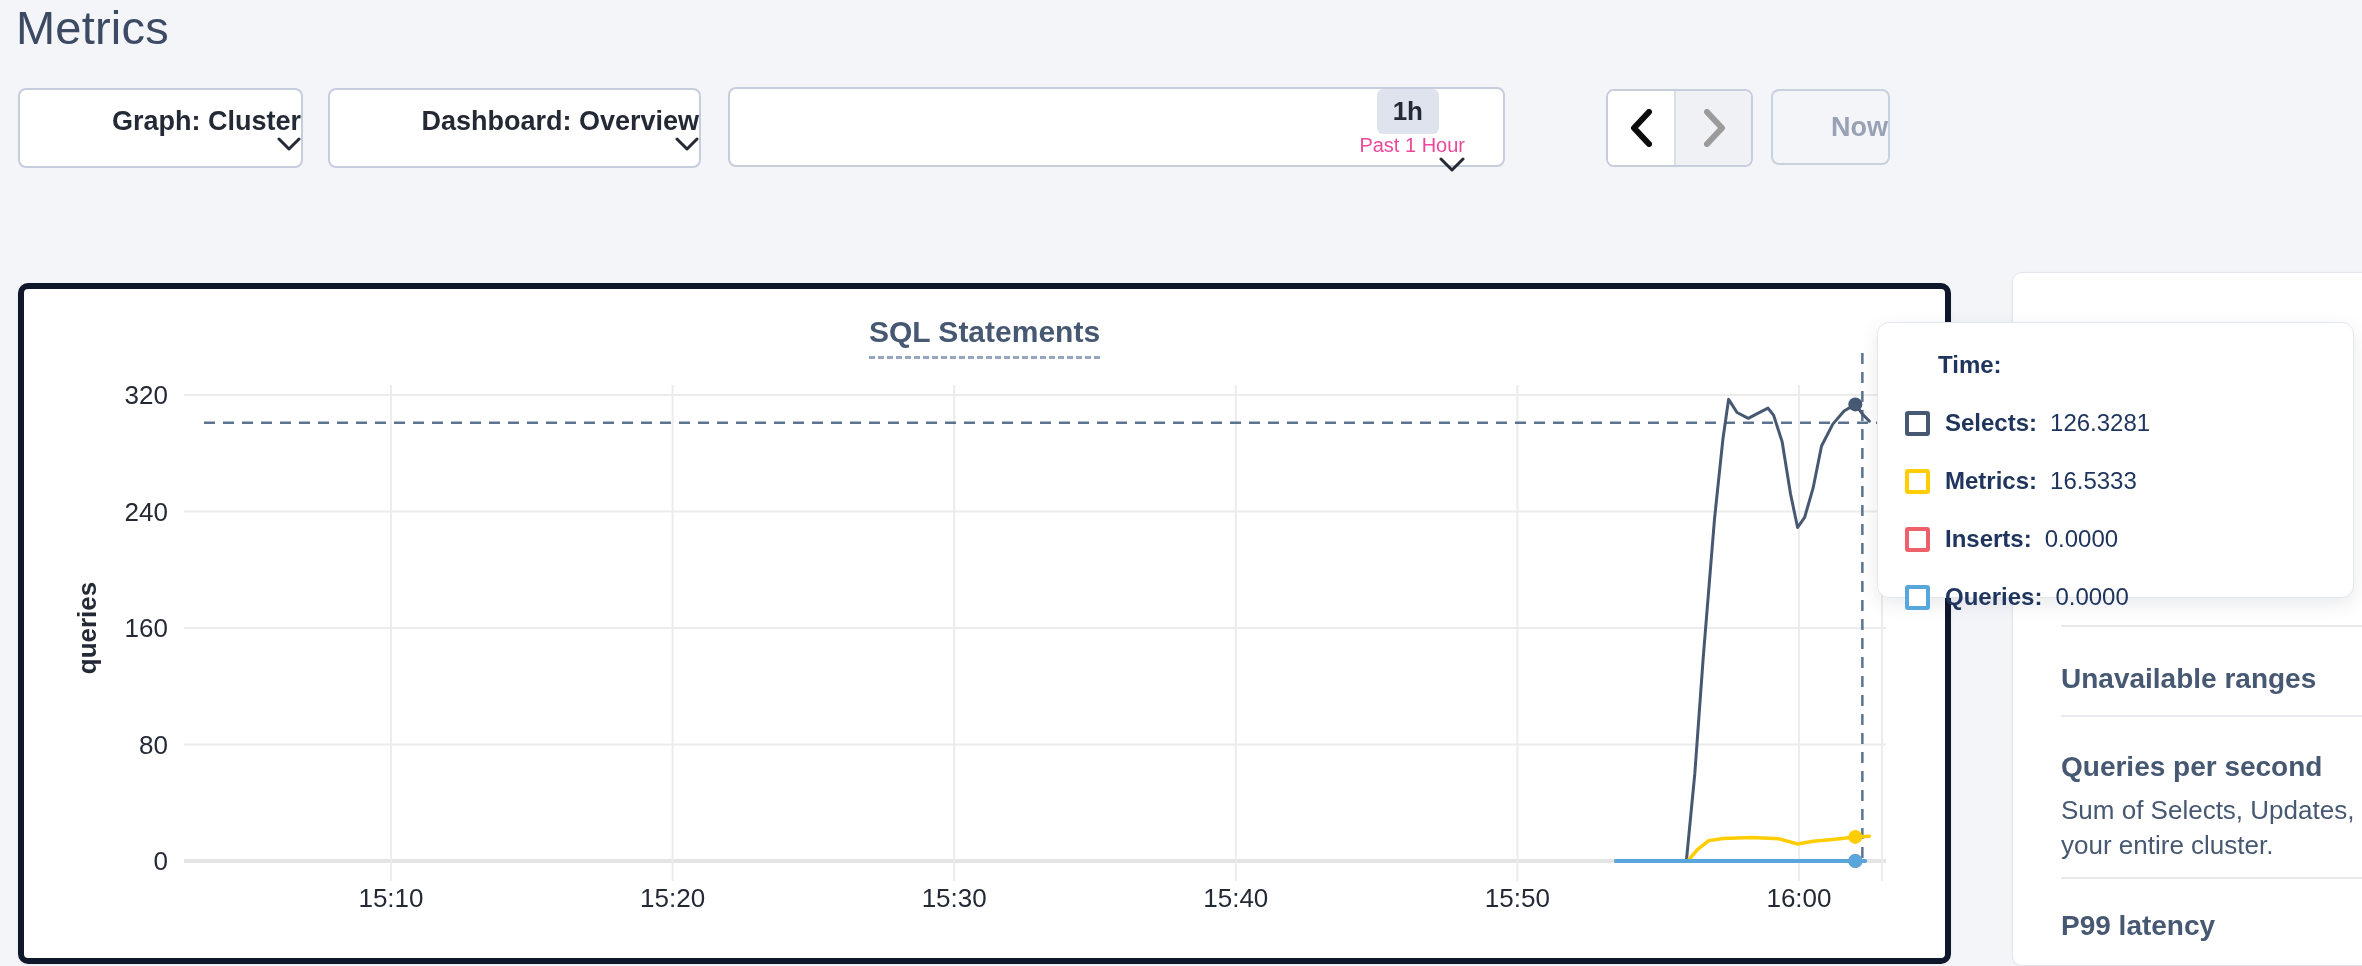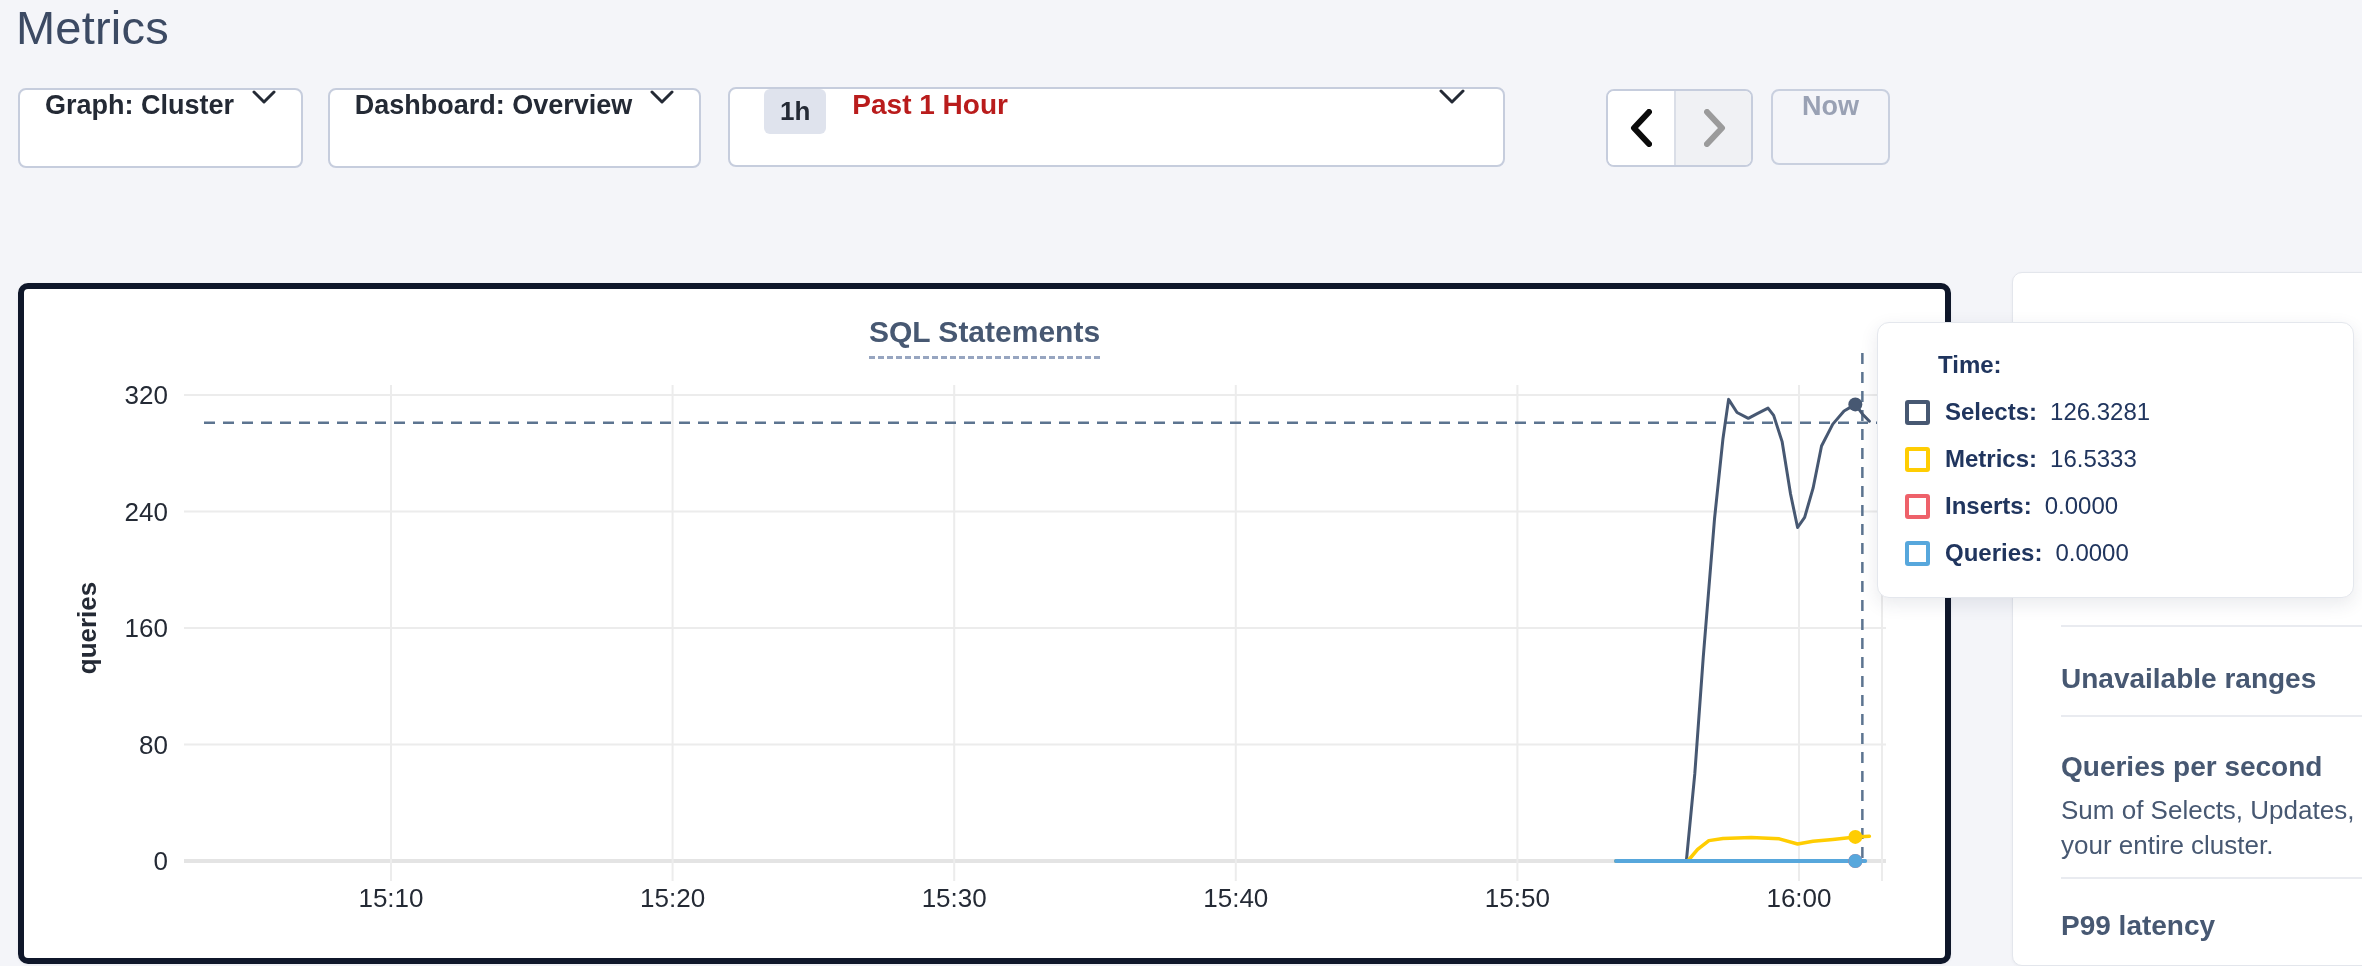--- a/index.html
+++ b/index.html
@@ -10,32 +10,32 @@
   }
   
   .page-title{
     position:absolute;left:16px;top:0px;margin:0;
     font-size:47px;font-weight:500;color:#3c4a63;letter-spacing:.2px;
   }
   
   .btn{
     position:absolute;box-sizing:border-box;background:#fff;
     border:2px solid #c6cddd;border-radius:8px;
-    display:flex;align-items:flex-start;justify-content:center;
-    font-size:27px;font-weight:bold;color:#242a35;white-space:nowrap;cursor:pointer;
+    display:flex;align-items:flex-end;justify-content:center;
+    font-size:27px;font-weight:bold;color:#242a35;white-space:nowrap;cursor:pointer;flex-direction:column;
   }
   .btn .chev{margin-left:18px;flex:0 0 auto}
   .graph-btn{left:18px;top:88px;width:285px;height:80px}
   .dash-btn{left:328px;top:88px;width:373px;height:80px}
   .time-btn{left:728px;top:87px;width:777px;height:80px;justify-content:flex-start;padding:0 38px 0 34px;font-weight:normal}
   .time-badge{
     background:#dfe3ed;border-radius:6px;padding:7px 16px;margin-right:26px;
     font-size:26px;font-weight:bold;color:#242a35;
   }
-  .time-label{font-size:28px;color:#b91c1c;font-weight:700}
+  .time-label{font-size:20px;color:#ec4899;font-weight:400}
   .time-btn .chev{margin-left:auto}
   .pager{
     position:absolute;left:1606px;top:89px;width:147px;height:78px;box-sizing:border-box;
     border:2px solid #c6cddd;border-radius:8px;overflow:hidden;display:flex;background:#fff;
   }
   .pager-prev,.pager-next{display:flex;align-items:center;justify-content:center;flex:0 0 auto;height:100%}
   .pager-prev{width:66px;background:#fff;cursor:pointer}
   .pager-next{width:77px;background:#f0f1f4;border-left:2px solid #dadee7;cursor:default}
   .now-btn{
     left:1771px;top:89px;width:119px;height:76px;background:transparent;
@@ -52,21 +52,21 @@
   .chart-title{
     display:inline-block;font-size:30px;font-weight:bold;color:#475872;
     border-bottom:3px dashed #97a5c0;padding-bottom:7px;cursor:help;
   }
   .chart-svg{position:absolute;left:0;top:0}
   
   .tooltip{
     position:absolute;left:1877px;top:322px;width:477px;height:276px;box-sizing:border-box;
     background:#fff;border:1px solid #e4e7ed;border-radius:12px;
     box-shadow:0 6px 18px rgba(40,50,80,.10);z-index:20;
-    padding:27px 20px 20px 27px;display:flex;flex-direction:column;gap:17px;
+    padding:27px 20px 20px 27px;display:flex;flex-direction:column;gap:28px;
     font-size:24px;color:#20355e;
   }
   .tt-row{display:flex;align-items:center;line-height:30px;white-space:nowrap}
   .tt-row.tt-time{margin-left:33px}
   .tt-label{font-weight:bold;margin-right:13px}
   .tt-swatch{
     width:17px;height:17px;box-sizing:content-box;border:4px solid #000;border-radius:3px;
     background:#fff;margin-right:15px;flex:0 0 auto;
   }
   

